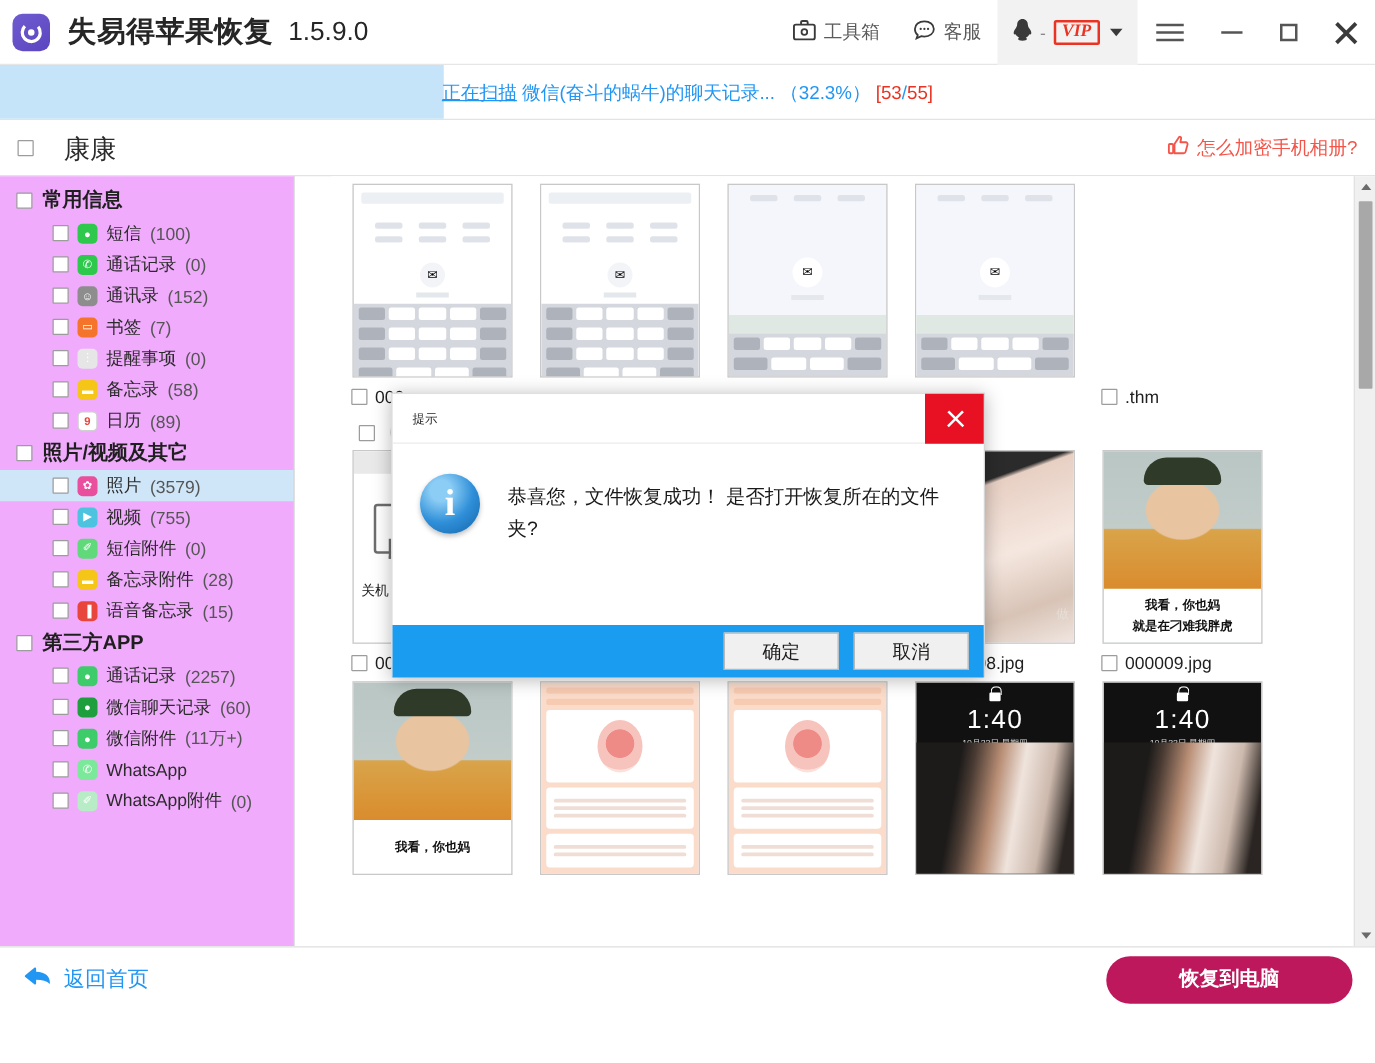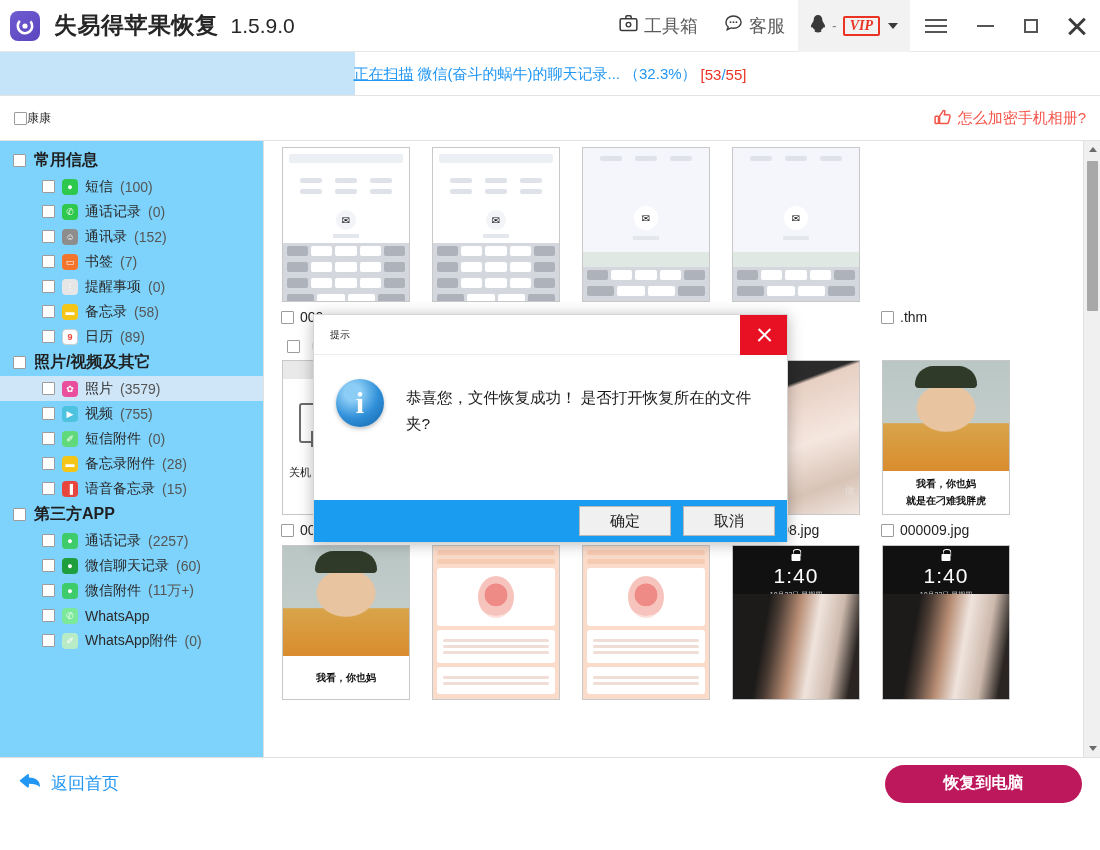--- a/index.html
+++ b/index.html
@@ -26,21 +26,21 @@
   .app-title {
     margin-left: 14px; font-size: 23px; font-weight: bold; color: #262626;
     letter-spacing: .5px; white-space: nowrap;
   }
   .app-version {
     margin-left: 12px; font-size: 21px; color: #262626; font-weight: normal;
   }
   .tb-spacer { flex: 1; }
   .tb-btn {
     display: flex; align-items: center; gap: 6px; height: 52px;
-    padding: 0 13px; font-size: 18px; color: #4a4a4a; cursor: default;
+    padding: 0 13px; font-size: 15px; color: #4a4a4a; cursor: default;
   }
   .tb-btn .lbl { color: #5b5b5b; }
   .qq-group {
     display: flex; align-items: center; gap: 6px; height: 52px;
     padding: 0 12px; background: #f2f2f2;
   }
   .qq-dash { color: #8a8a8a; font-size: 14px; }
   .vip-badge {
     border: 2px solid #ea3323; color: #ea3323; font-weight: bold;
     font-style: italic; font-size: 14px; padding: 0px 5px 1px; line-height: 15px;
@@ -80,40 +80,40 @@
   .scan-text .u { text-decoration: underline; }
   .scan-frac { color: #ea3323; margin-left: 0; }
   .scan-frac .sl { color: #2196f3; }
 
   
   .devrow {
     position: absolute; left: 0; top: 97px; width: 1100px; height: 44px;
     background: #fff; border-bottom: 1px solid #e3e3e3;
     display: flex; align-items: center; padding: 0 14px;
   }
-  .dev-name { font-size: 12px; color: #2b2b2b; margin-left: 0; }
+  .dev-name { font-size: 21px; color: #2b2b2b; margin-left: 24px; }
   .encrypt-link {
     margin-left: auto; display: flex; align-items: center; gap: 6px;
     color: #f4554a; font-size: 15px; cursor: pointer;
   }
 
   
   .cb {
     width: 13px; height: 13px; border: 1px solid #9c9c9c; background: #fff;
     flex: none; display: inline-block; position: relative; border-radius: 1px;
   }
   .cb.checked::after {
     content: ""; position: absolute; left: 3px; top: 0px; width: 4px; height: 8px;
     border: solid #1a1a1a; border-width: 0 2px 2px 0; transform: rotate(42deg);
   }
 
   
   .sidebar {
-    position: absolute; left: 0; top: 141px; width: 264px; height: 616px;
-    background: #7dd3fc; border-right: 1px solid #e0e0e0; overflow: hidden;
+    position: absolute; left: 0; top: 141px; width: 236px; height: 616px;
+    background: #f0abfc; border-right: 1px solid #e0e0e0; overflow: hidden;
     padding-top: 6px;
   }
   .grp {
     display: flex; align-items: center; gap: 8px; height: 27px;
     padding-left: 13px; font-size: 16px; font-weight: bold; color: #1f1f1f;
   }
   .leaf {
     display: flex; align-items: center; gap: 7px; height: 25px;
     padding-left: 42px; font-size: 14px; color: #2b2b2b;
   }

